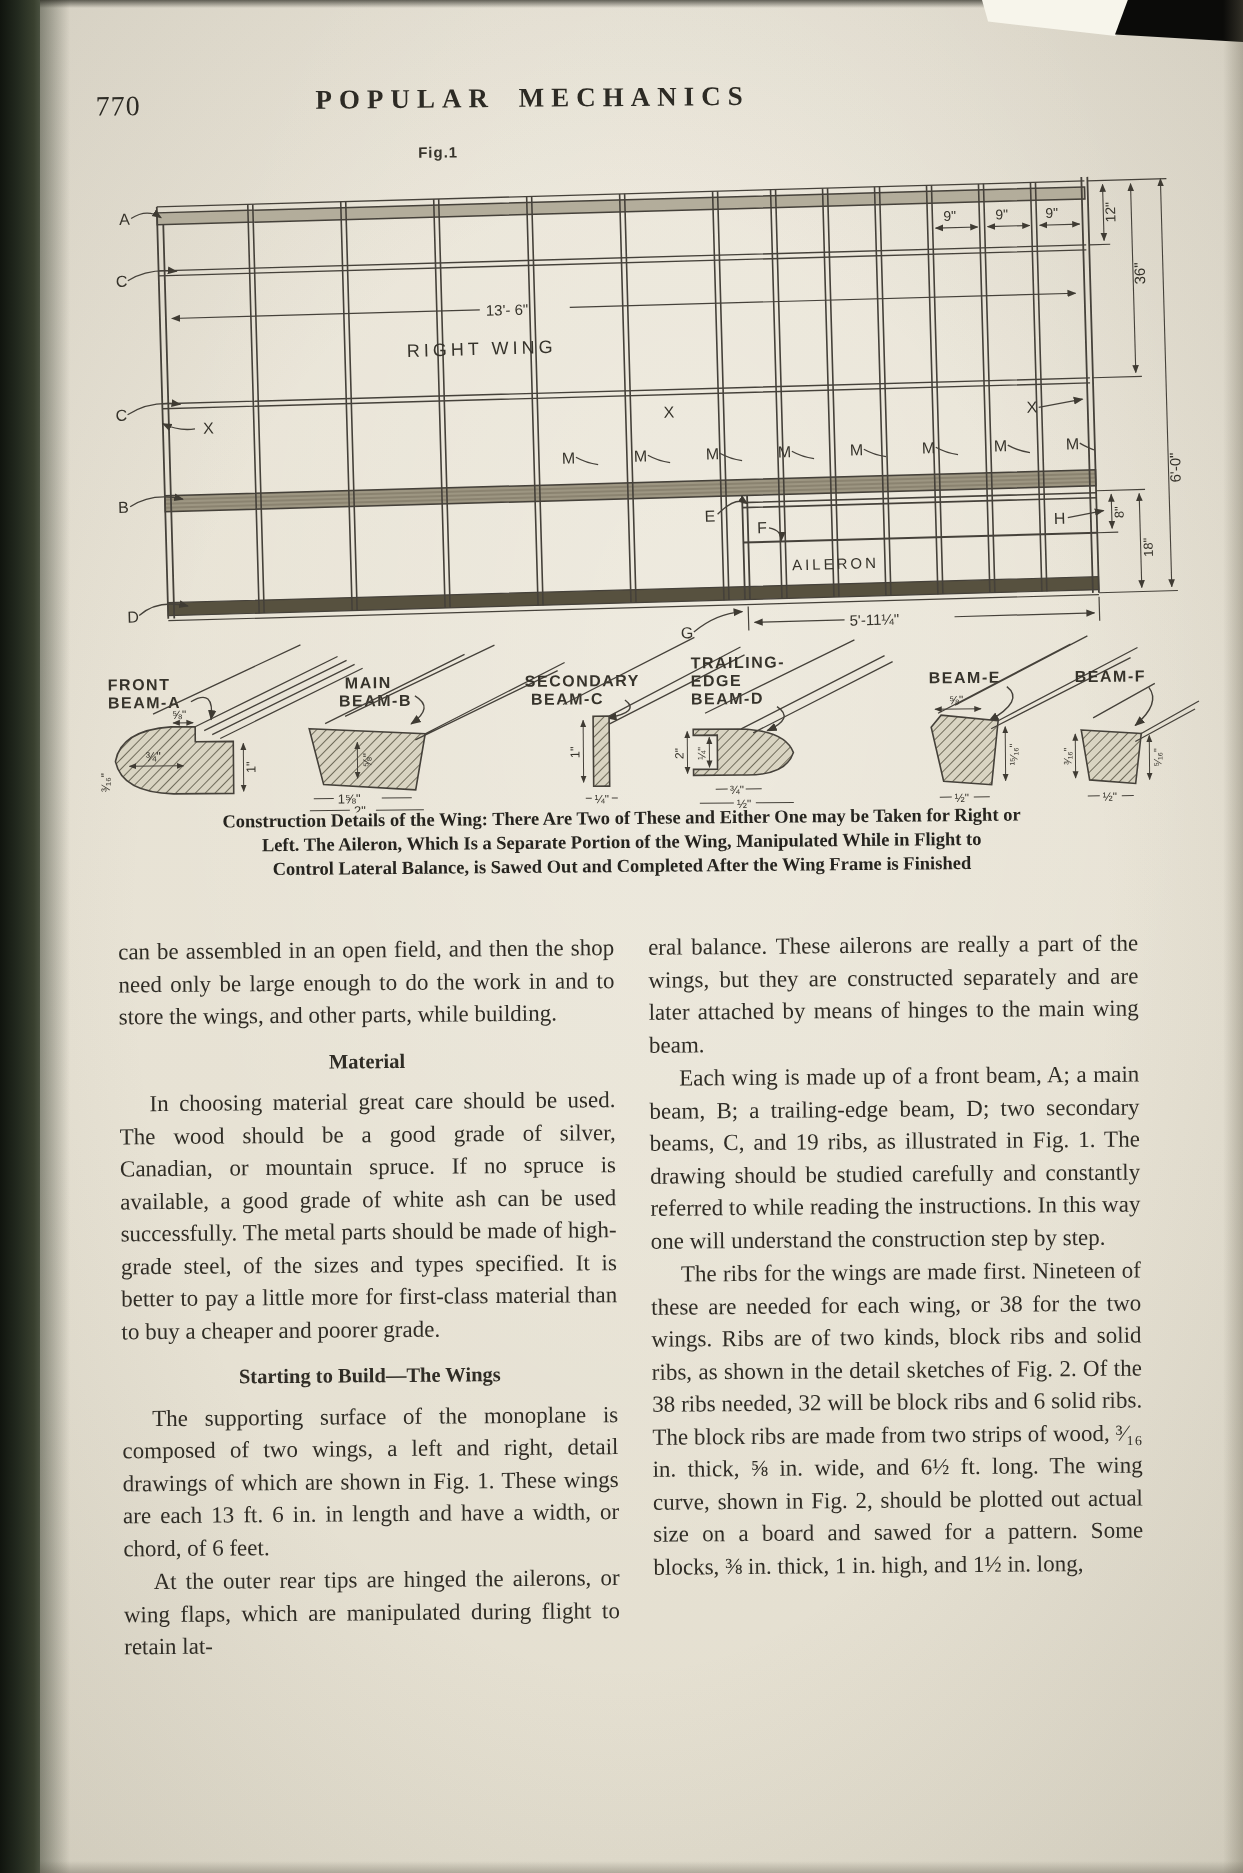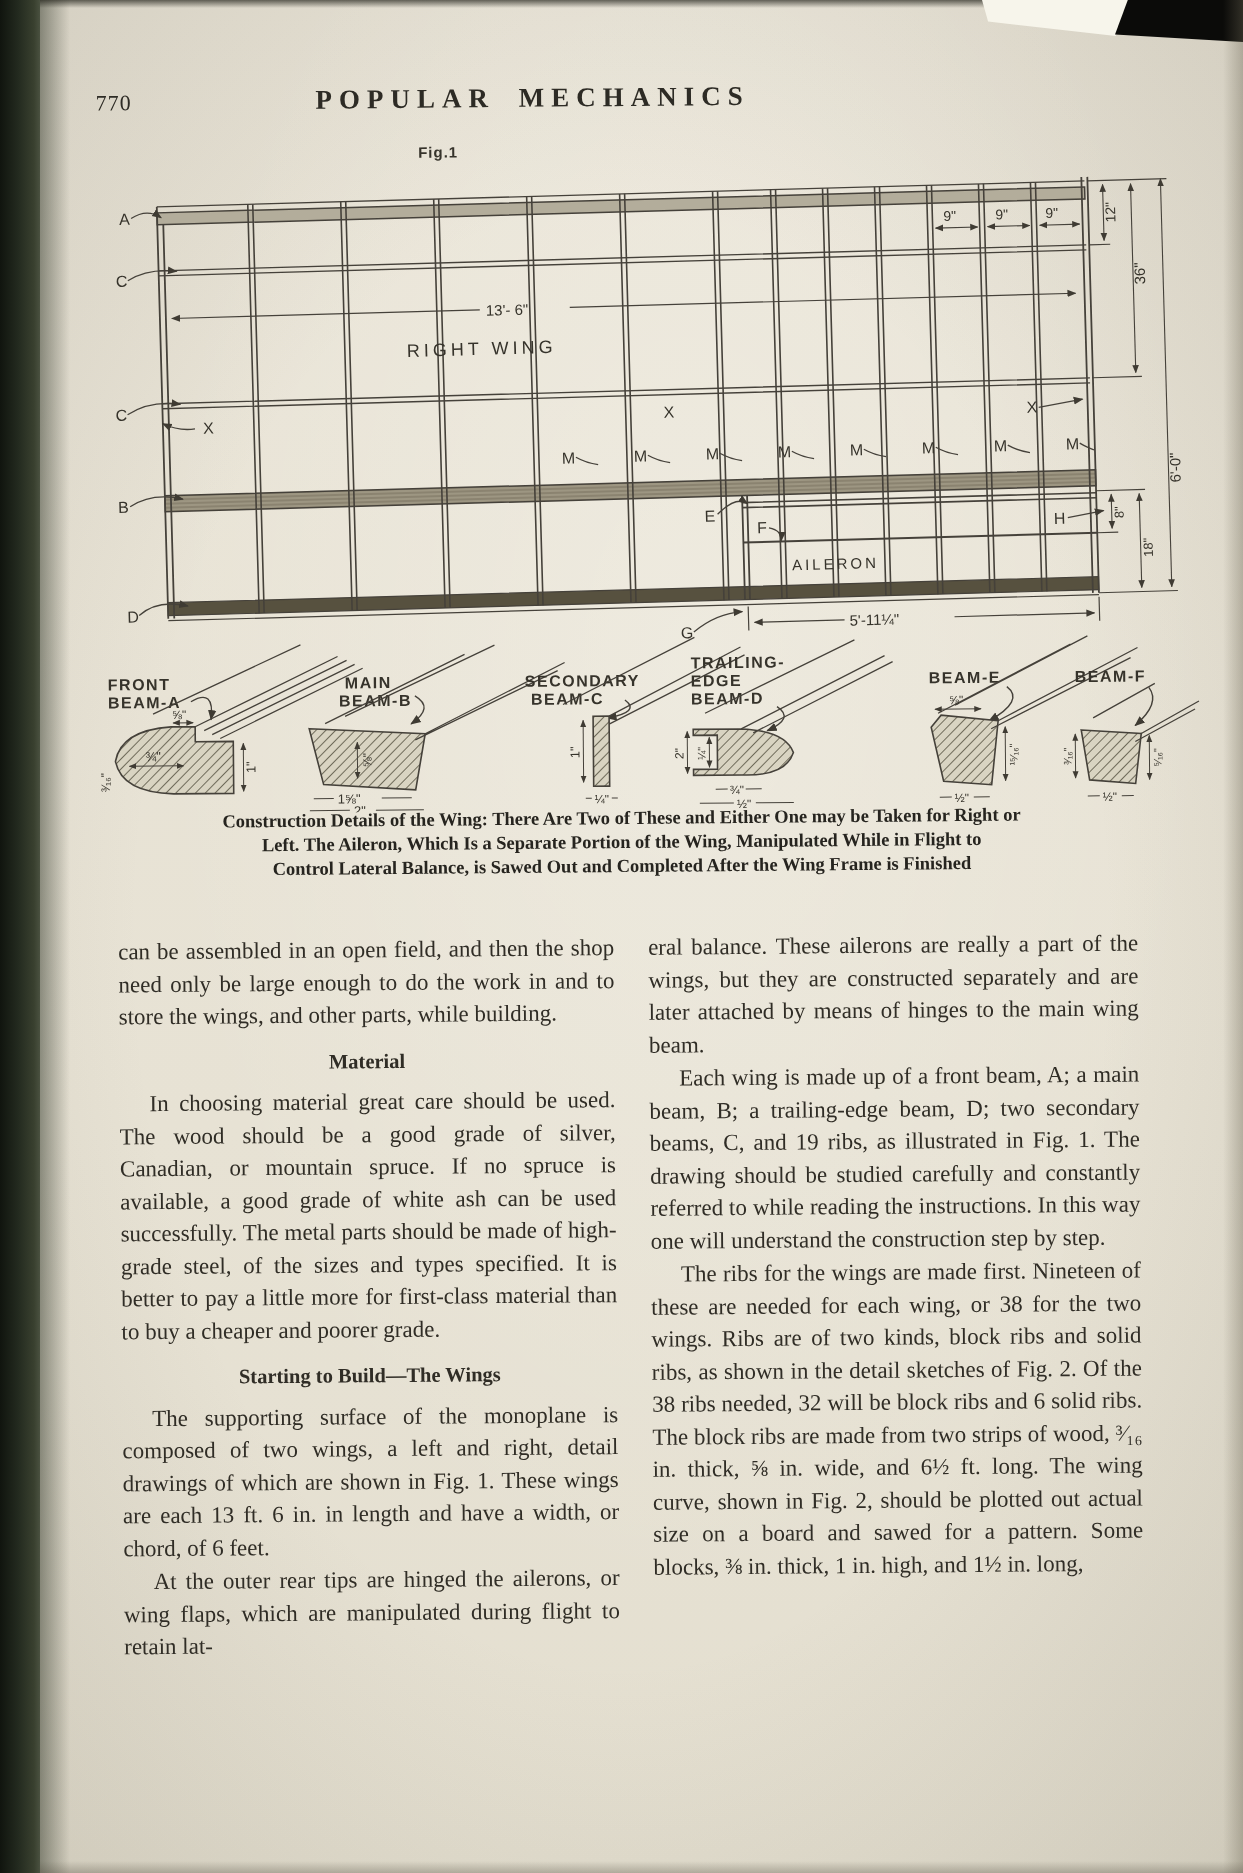--- a/index.html
+++ b/index.html
@@ -19,21 +19,21 @@
      background:linear-gradient(180deg,rgba(28,28,20,0.65),rgba(28,28,20,0));}
   .scan-corner-white{position:absolute;left:982px;top:0;width:152px;height:36px;
      background:#f7f5eb;clip-path:polygon(0 0,100% 0,88% 100%,4% 60%);}
   .scan-corner-black{position:absolute;right:0;top:0;width:128px;height:42px;
      background:#0b0b09;clip-path:polygon(10% 0,100% 0,100% 100%,0 82%);}
   .scan-right{position:absolute;right:0;top:0;bottom:0;width:20px;
      background:linear-gradient(270deg,rgba(110,104,86,0.38),rgba(110,104,86,0));}
   .scan-bottom{position:absolute;left:40px;right:0;bottom:0;height:12px;
      background:linear-gradient(0deg,rgba(70,66,52,0.3),rgba(70,66,52,0));}
   .content{position:absolute;inset:0;transform:rotate(-0.5deg);color:#2d2b25;}
-  .pgnum{position:absolute;left:103px;top:86px;font-size:22px;letter-spacing:1px;}
+  .pgnum{position:absolute;left:103px;top:86px;font-size:28px;letter-spacing:1px;}
   .mag-title{position:absolute;left:240px;top:82px;width:600px;text-align:center;
      font-size:27px;font-weight:bold;letter-spacing:7px;word-spacing:10px;}
   .figwrap{position:absolute;left:95px;top:138px;width:1110px;height:672px;}
   svg text{font-family:"Liberation Sans",sans-serif;fill:#36332b;}
   .caption{position:absolute;left:100px;top:806px;width:1045px;text-align:center;
      font-weight:bold;font-size:18.5px;line-height:24px;color:#26241f;}
   .col{position:absolute;top:932px;font-size:23px;line-height:32.5px;
      text-align:justify;color:#302d26;}
   .col-left{left:118px;width:496px;}
   .col-right{left:648px;width:490px;}

